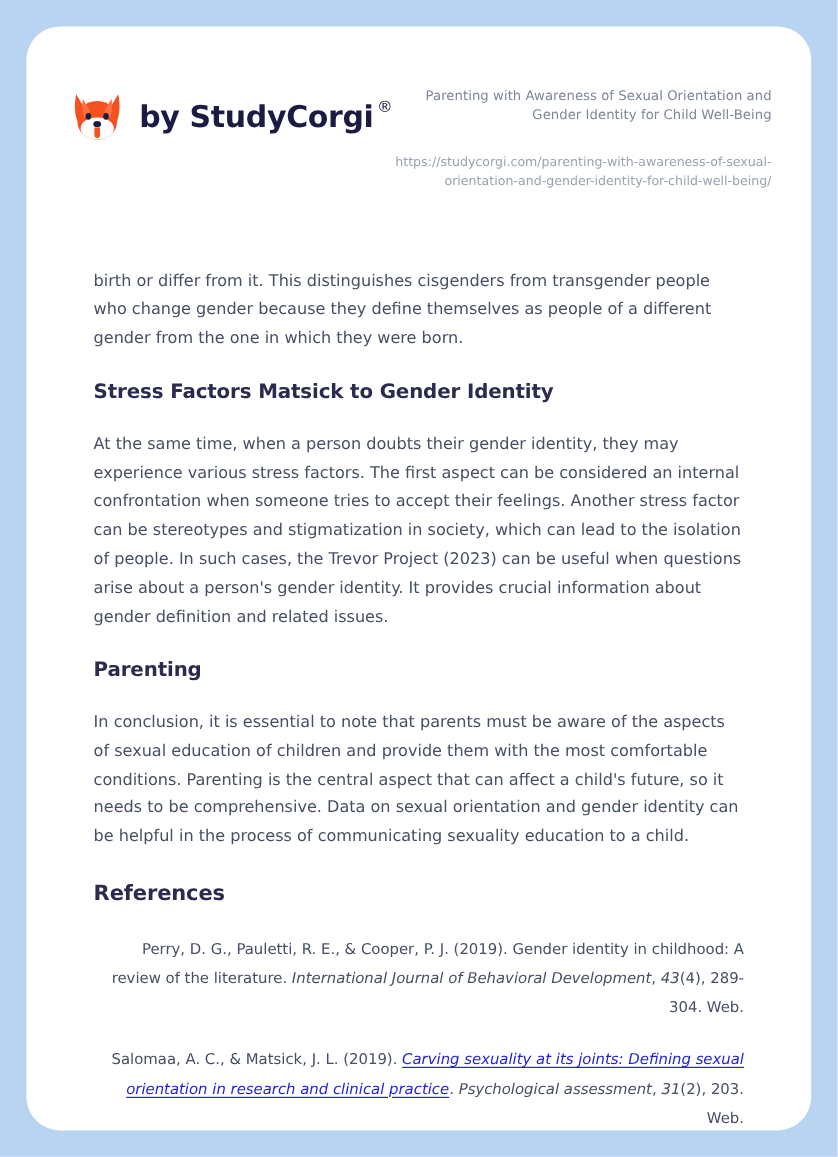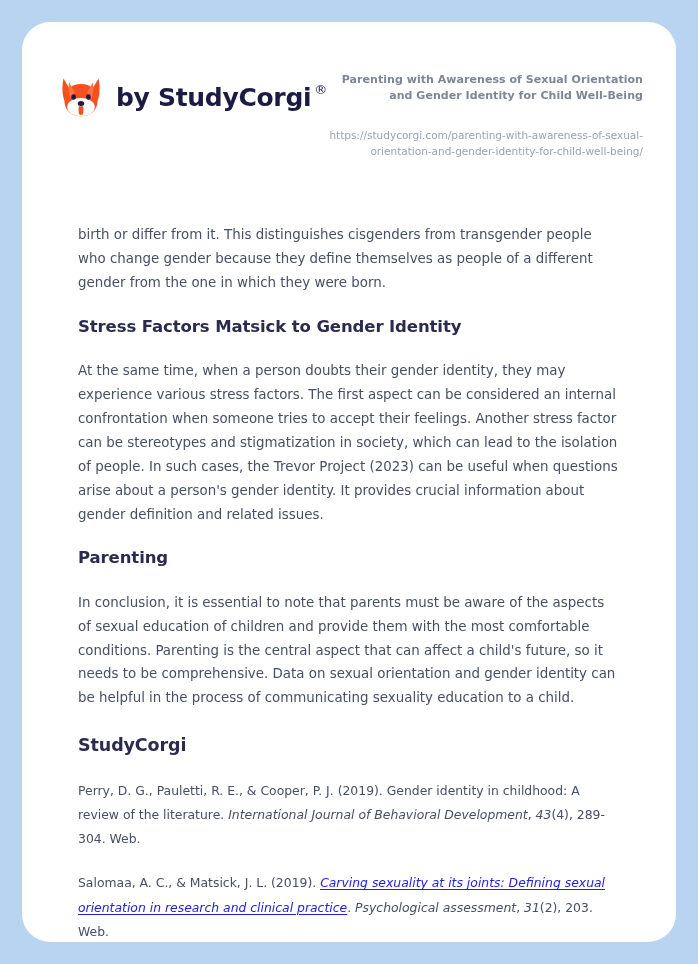--- a/index.html
+++ b/index.html
@@ -69,21 +69,21 @@
 
   .header-meta {
     text-align: right;
     max-width: 330px;
     padding-top: 2px;
   }
 
   .header-title {
     color: #7d8696;
     font-size: 11px;
-    font-weight: 700;
+    font-weight: 400;
     line-height: 1.45;
     letter-spacing: 0.05px;
   }
 
   .header-url {
     color: #9aa2b1;
     font-size: 10.5px;
     font-weight: 400;
     line-height: 1.5;
     margin-top: 24px;
@@ -121,20 +121,21 @@
     line-height: 1.3;
     margin-top: 24px;
     margin-bottom: 22px;
   }
 
   p.reference-item {
     color: #464f63;
     font-size: 12.4px;
     line-height: 1.95;
     margin-bottom: 20px;
+    text-align: right;
   }
 
   p.reference-item:last-child { margin-bottom: 0; }
 
   .italic { font-style: italic; }
 
   .ref-link {
     color: #2222dd;
     font-style: italic;
     text-decoration: underline;
@@ -178,21 +179,21 @@
   <div class="content">
 
     <p class="body-text">birth or differ from it. This distinguishes cisgenders from transgender people who change gender because they define themselves as people of a different gender from the one in which they were born.</p>
 
     <h2 class="section-heading">Stress Factors Matsick to Gender Identity</h2>
     <p class="body-text">At the same time, when a person doubts their gender identity, they may experience various stress factors. The first aspect can be considered an internal confrontation when someone tries to accept their feelings. Another stress factor can be stereotypes and stigmatization in society, which can lead to the isolation of people. In such cases, the Trevor Project (2023) can be useful when questions arise about a person's gender identity. It provides crucial information about gender definition and related issues.</p>
 
     <h2 class="section-heading">Parenting</h2>
     <p class="body-text">In conclusion, it is essential to note that parents must be aware of the aspects of sexual education of children and provide them with the most comfortable conditions. Parenting is the central aspect that can affect a child's future, so it needs to be comprehensive. Data on sexual orientation and gender identity can be helpful in the process of communicating sexuality education to a child.</p>
 
-    <h2 class="references-heading">StudyCorgi</h2>
+    <h2 class="references-heading">References</h2>
 
     <p class="reference-item">
       <span>Perry, D. G., Pauletti, R. E., &amp; Cooper, P. J. (2019). Gender identity in childhood: A review of the literature. </span><span class="italic">International Journal of Behavioral Development</span><span>, </span><span class="italic">43</span><span>(4), 289-304. Web.</span>
     </p>
 
     <p class="reference-item">
       <span>Salomaa, A. C., &amp; Matsick, J. L. (2019). </span><span class="ref-link">Carving sexuality at its joints: Defining sexual orientation in research and clinical practice</span><span>. </span><span class="italic">Psychological assessment</span><span>, </span><span class="italic">31</span><span>(2), 203. Web.</span>
     </p>
 
     <p class="reference-item">

